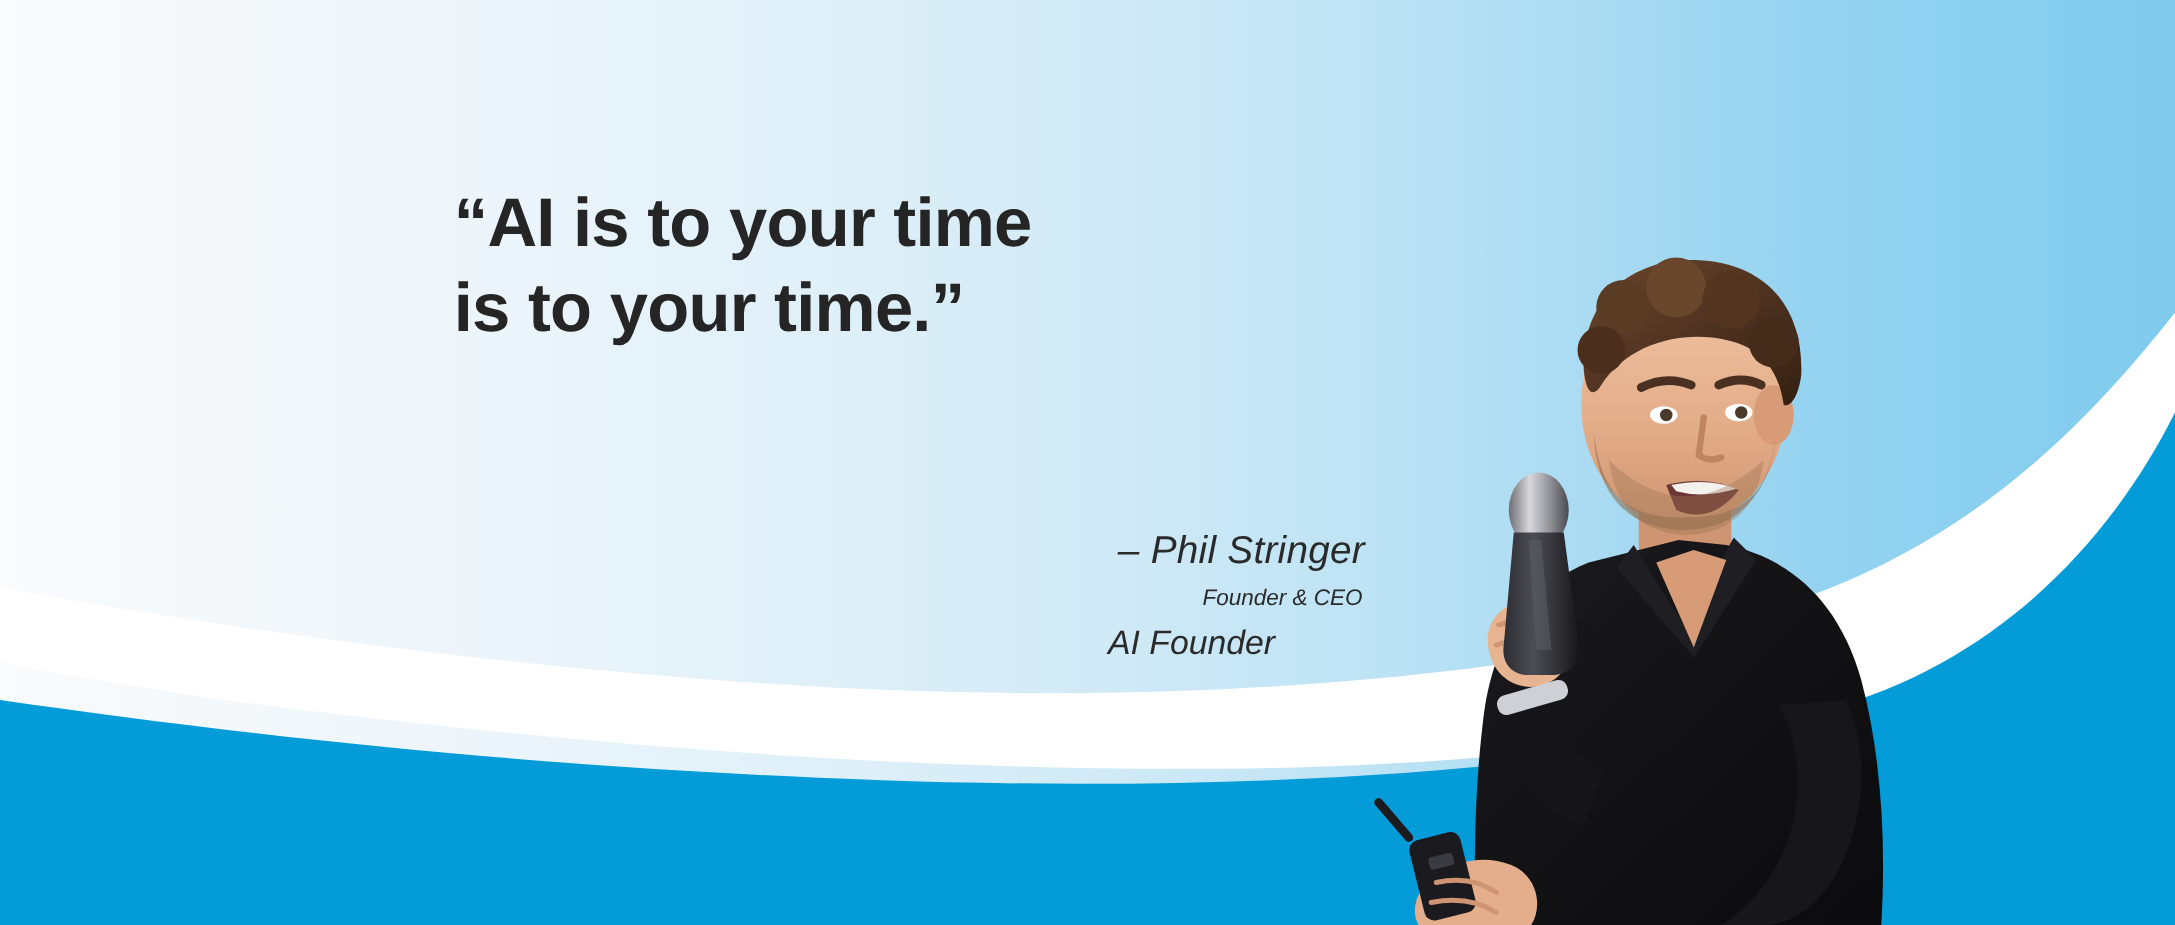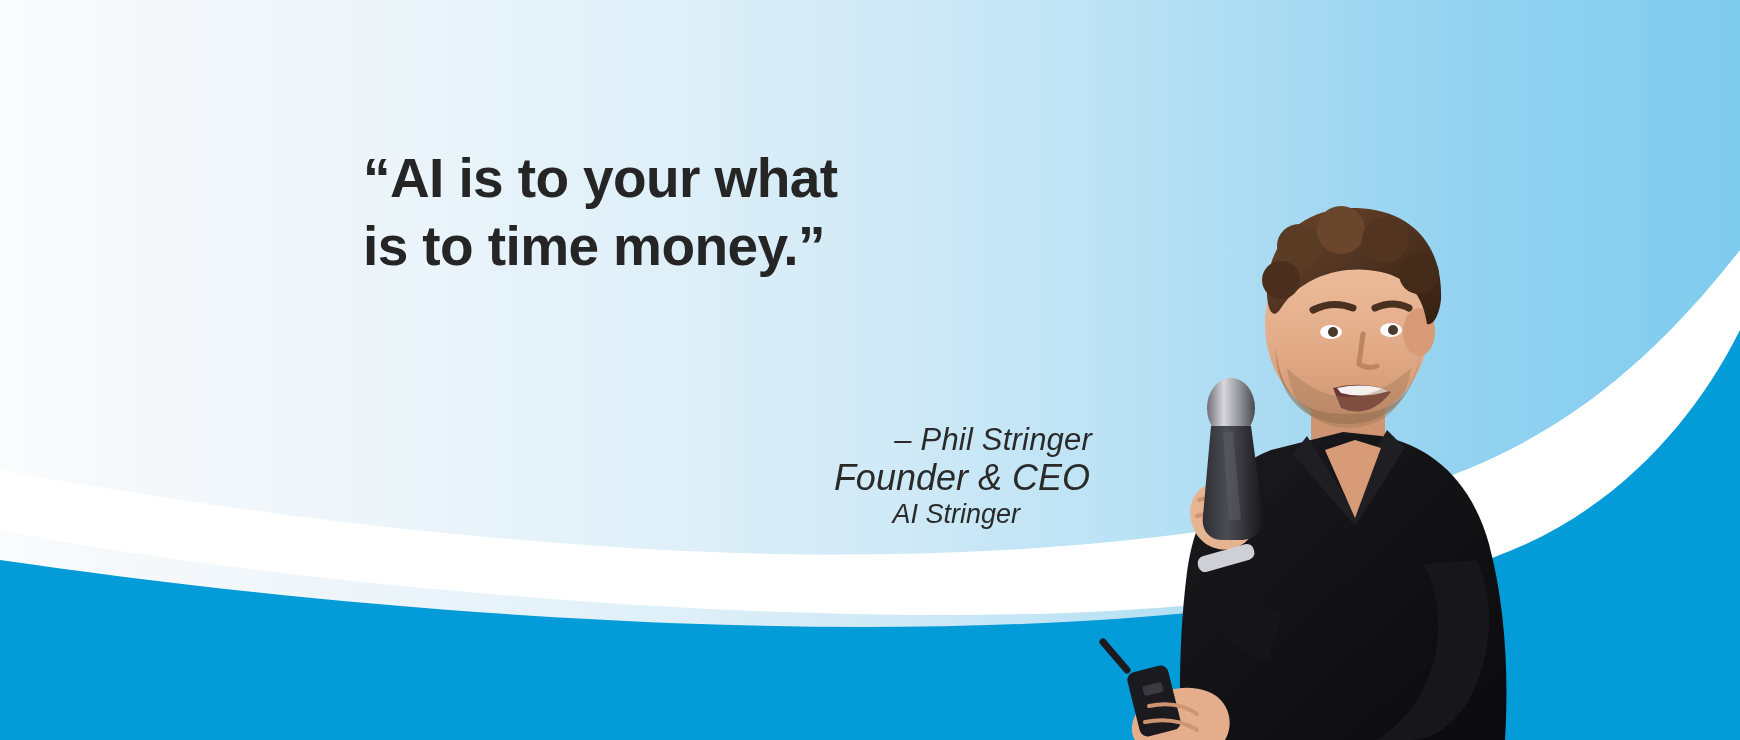--- a/index.html
+++ b/index.html
@@ -65,21 +65,21 @@
   }
   .attr-name {
     display:block;
     font-size:31px;
     line-height:40px;
     letter-spacing:0.2px;
     font-style:italic;
   }
   .attr-role {
     display:block;
-    font-size:36px;
+    font-size:18px;
     line-height:36px;
     padding-right:2px;
   }
   .attr-org {
     display:block;
     font-size:27px;
     line-height:36px;
     padding-right:72px;
   }
 
@@ -113,28 +113,28 @@
 
     <path d="
         M 0 560
         C 180 586, 420 614, 700 624
         C 980 634, 1260 620, 1460 568
         C 1600 530, 1690 430, 1740 330
         L 1740 740 L 0 740 Z" fill="#039BD8"></path>
   </svg>
 
   <div class="quote">
-    <span class="qline">“AI is to your what</span>
-    <span class="qline">is to time money.”</span>
+    <span class="qline">“AI is to your time</span>
+    <span class="qline">is to your time.”</span>
   </div>
 
   <div class="attribution">
     <span class="attr-name">– Phil Stringer</span>
     <span class="attr-role">Founder &amp; CEO</span>
-    <span class="attr-org">AI Stringer</span>
+    <span class="attr-org">AI Founder</span>
   </div>
 
   <svg class="speaker" viewBox="0 0 530 540" preserveAspectRatio="xMidYMax meet">
     <defs>
       <linearGradient id="shirtGrad" x1="0" y1="0" x2="1" y2="1">
         <stop offset="0%" stop-color="#1c1c20"></stop>
         <stop offset="45%" stop-color="#131316"></stop>
         <stop offset="100%" stop-color="#0b0b0d"></stop>
       </linearGradient>
       <linearGradient id="skinGrad" x1="0" y1="0" x2="0" y2="1">

